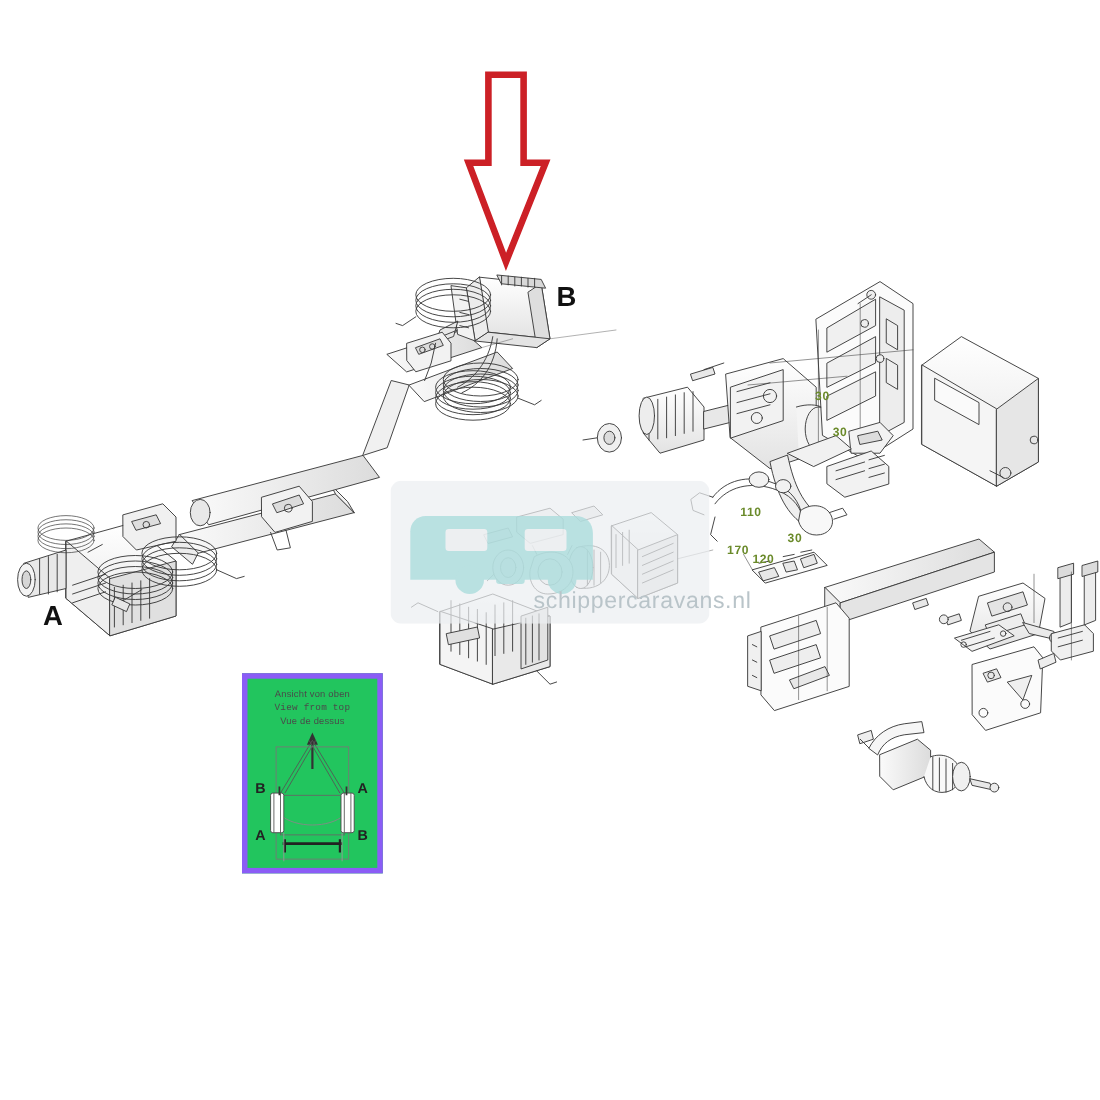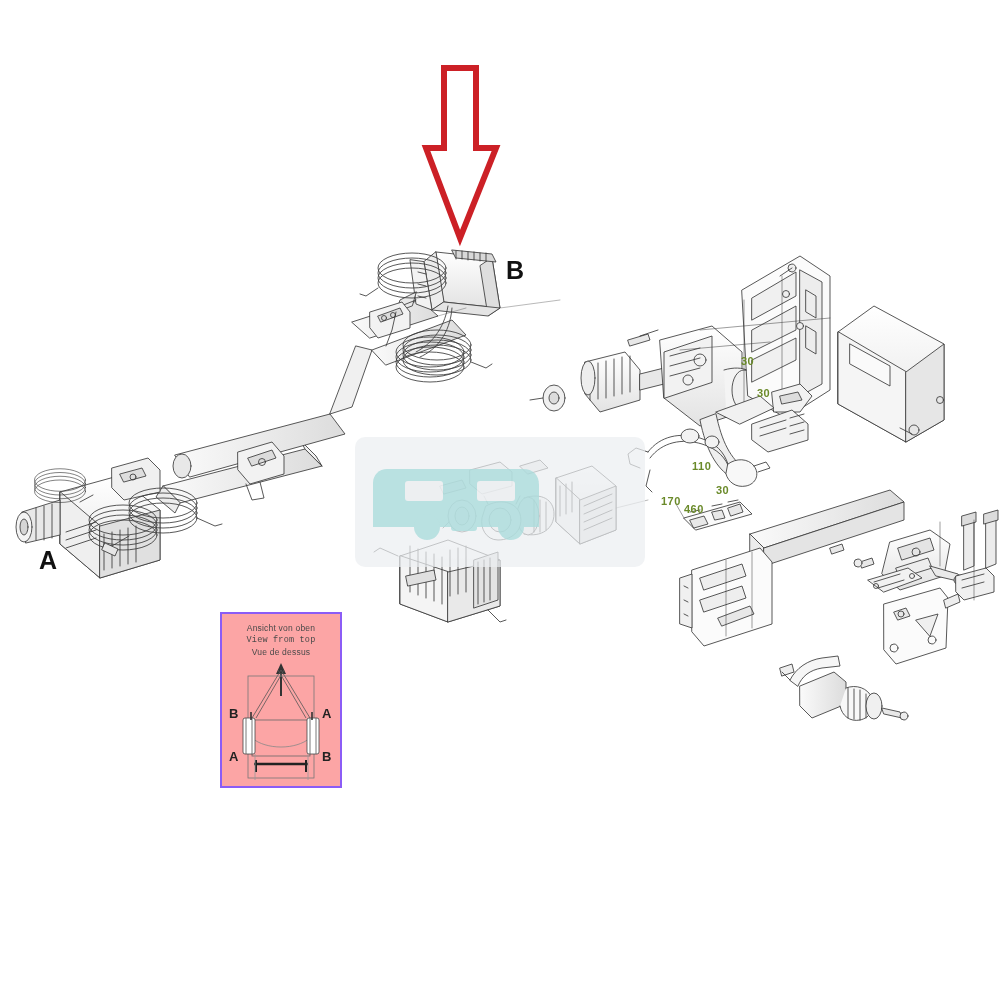--- a/index.html
+++ b/index.html
@@ -3,21 +3,21 @@
 <meta charset="utf-8">
 <style>
   html,body{margin:0;padding:0;background:#ffffff;}
   body{width:1000px;height:1000px;font-family:"Liberation Sans",sans-serif;overflow:hidden;}
   #stage{position:relative;width:1000px;height:1000px;background:#fff;}
   svg{display:block;}
   .lbl{position:absolute;font-weight:bold;color:#111;}
   .lbl-A{font-size:25px;}
   .lbl-B{font-size:25px;}
   .pn{position:absolute;font-size:11px;font-weight:bold;color:#6a8a2a;letter-spacing:.5px;}
-  .inset{position:absolute;border:2px solid #8b5cf6;background:#fca5a5;}
+  .inset{position:absolute;border:5px solid #8b5cf6;background:#22c55e;}
   .inset-txt{position:absolute;width:100%;text-align:center;font-size:8.5px;color:#4a4a4a;letter-spacing:.2px;}
   .inset-lbl{position:absolute;font-size:13px;font-weight:bold;color:#222;}
   .wm{position:absolute;}
   .wm-text{position:absolute;font-size:21px;color:#b9c4c9;letter-spacing:.6px;white-space:nowrap;}
 </style>
 </head>
 <body>
 
 <div id="stage">
 
@@ -324,34 +324,35 @@
       <g opacity="0.78">
         <path d="M18 90 L18 46 C18 38 24 32 32 32 L168 32 C178 32 184 38 184 48 L184 90 Z" fill="#aadcdc"></path>
         <rect x="50" y="44" width="38" height="20" rx="3" fill="#eceff1"></rect>
         <rect x="122" y="44" width="38" height="20" rx="3" fill="#eceff1"></rect>
         <circle cx="72" cy="90" r="13" fill="#aadcdc"></circle>
         <circle cx="156" cy="90" r="13" fill="#aadcdc"></circle>
         <rect x="96" y="84" width="26" height="10" rx="3" fill="#aadcdc"></rect>
       </g>
     </svg>
   </div>
+  <div class="wm-text" style="left:485px;top:535px;">schippercaravans.nl</div>
 
   <svg class="wm" style="left:420px;top:62px;" width="90" height="190" viewBox="0 0 90 190">
     <path d="M24 6 L56 6 L56 86 L76 86 L40 176 L6 86 L24 86 Z" fill="none" stroke="#cc2026" stroke-width="6" stroke-linejoin="miter"></path>
   </svg>
 
   <div class="lbl lbl-A" style="left:39px;top:546px;">A</div>
   <div class="lbl lbl-B" style="left:506px;top:256px;">B</div>
 
   <div class="pn" style="left:741px;top:355px;">30</div>
   <div class="pn" style="left:757px;top:387px;">30</div>
-  <div class="pn" style="left:692px;top:460px;">110</div>
+  <div class="pn" style="left:673px;top:460px;">110</div>
   <div class="pn" style="left:716px;top:484px;">30</div>
   <div class="pn" style="left:661px;top:495px;">170</div>
-  <div class="pn" style="left:684px;top:503px;">460</div>
+  <div class="pn" style="left:684px;top:503px;">120</div>
 
   <div class="inset" style="left:220px;top:612px;width:118px;height:172px;">
 
     <div class="inset-txt" style="top:9px;">Ansicht von oben</div>
     <div class="inset-txt" style="top:21px;font-family:Liberation Mono, monospace;">View from top</div>
     <div class="inset-txt" style="top:33px;text-align:center;">Vue de dessus</div>
 
     <svg width="118" height="172" viewBox="0 0 118 172" style="position:absolute;left:0;top:0;">
       <g stroke="#555" stroke-width="0.8" fill="none">
 

